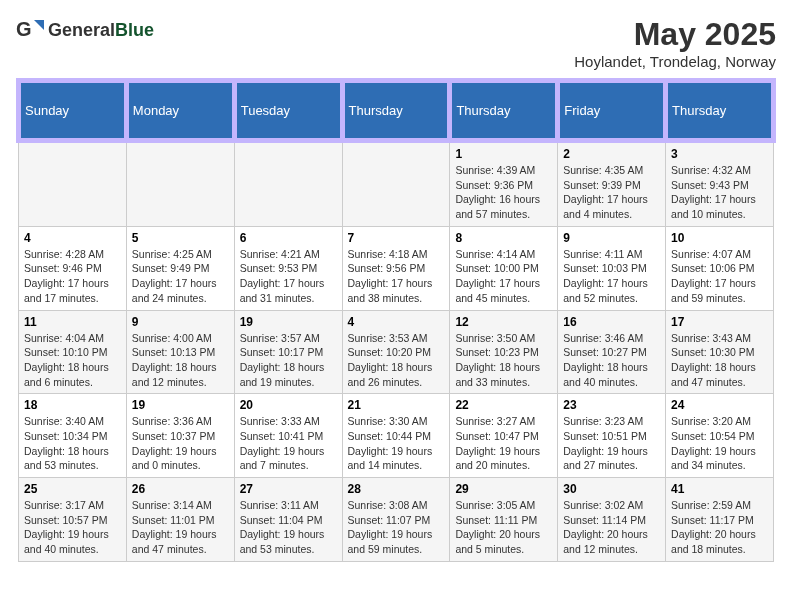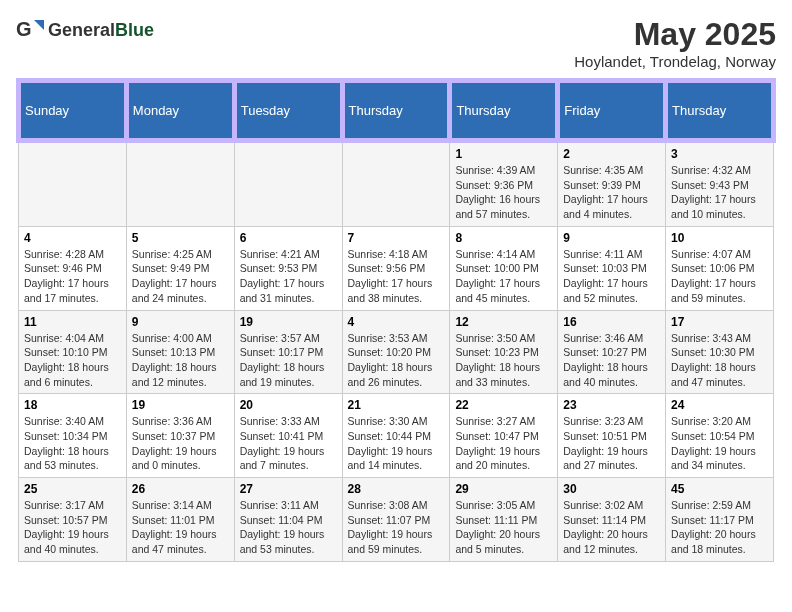--- a/index.html
+++ b/index.html
@@ -249,18 +249,18 @@
         </td>
         <td>
           <span class="day-number">29</span>
           <div class="day-info">Sunrise: 3:05 AM<br>Sunset: 11:11 PM<br>Daylight: 20 hours<br>and 5 minutes.</div>
         </td>
         <td>
           <span class="day-number">30</span>
           <div class="day-info">Sunrise: 3:02 AM<br>Sunset: 11:14 PM<br>Daylight: 20 hours<br>and 12 minutes.</div>
         </td>
         <td>
-          <span class="day-number">45</span>
+          <span class="day-number">41</span>
           <div class="day-info">Sunrise: 2:59 AM<br>Sunset: 11:17 PM<br>Daylight: 20 hours<br>and 18 minutes.</div>
         </td>
       </tr>
     </tbody>
 </table>
 
 </body></html>

